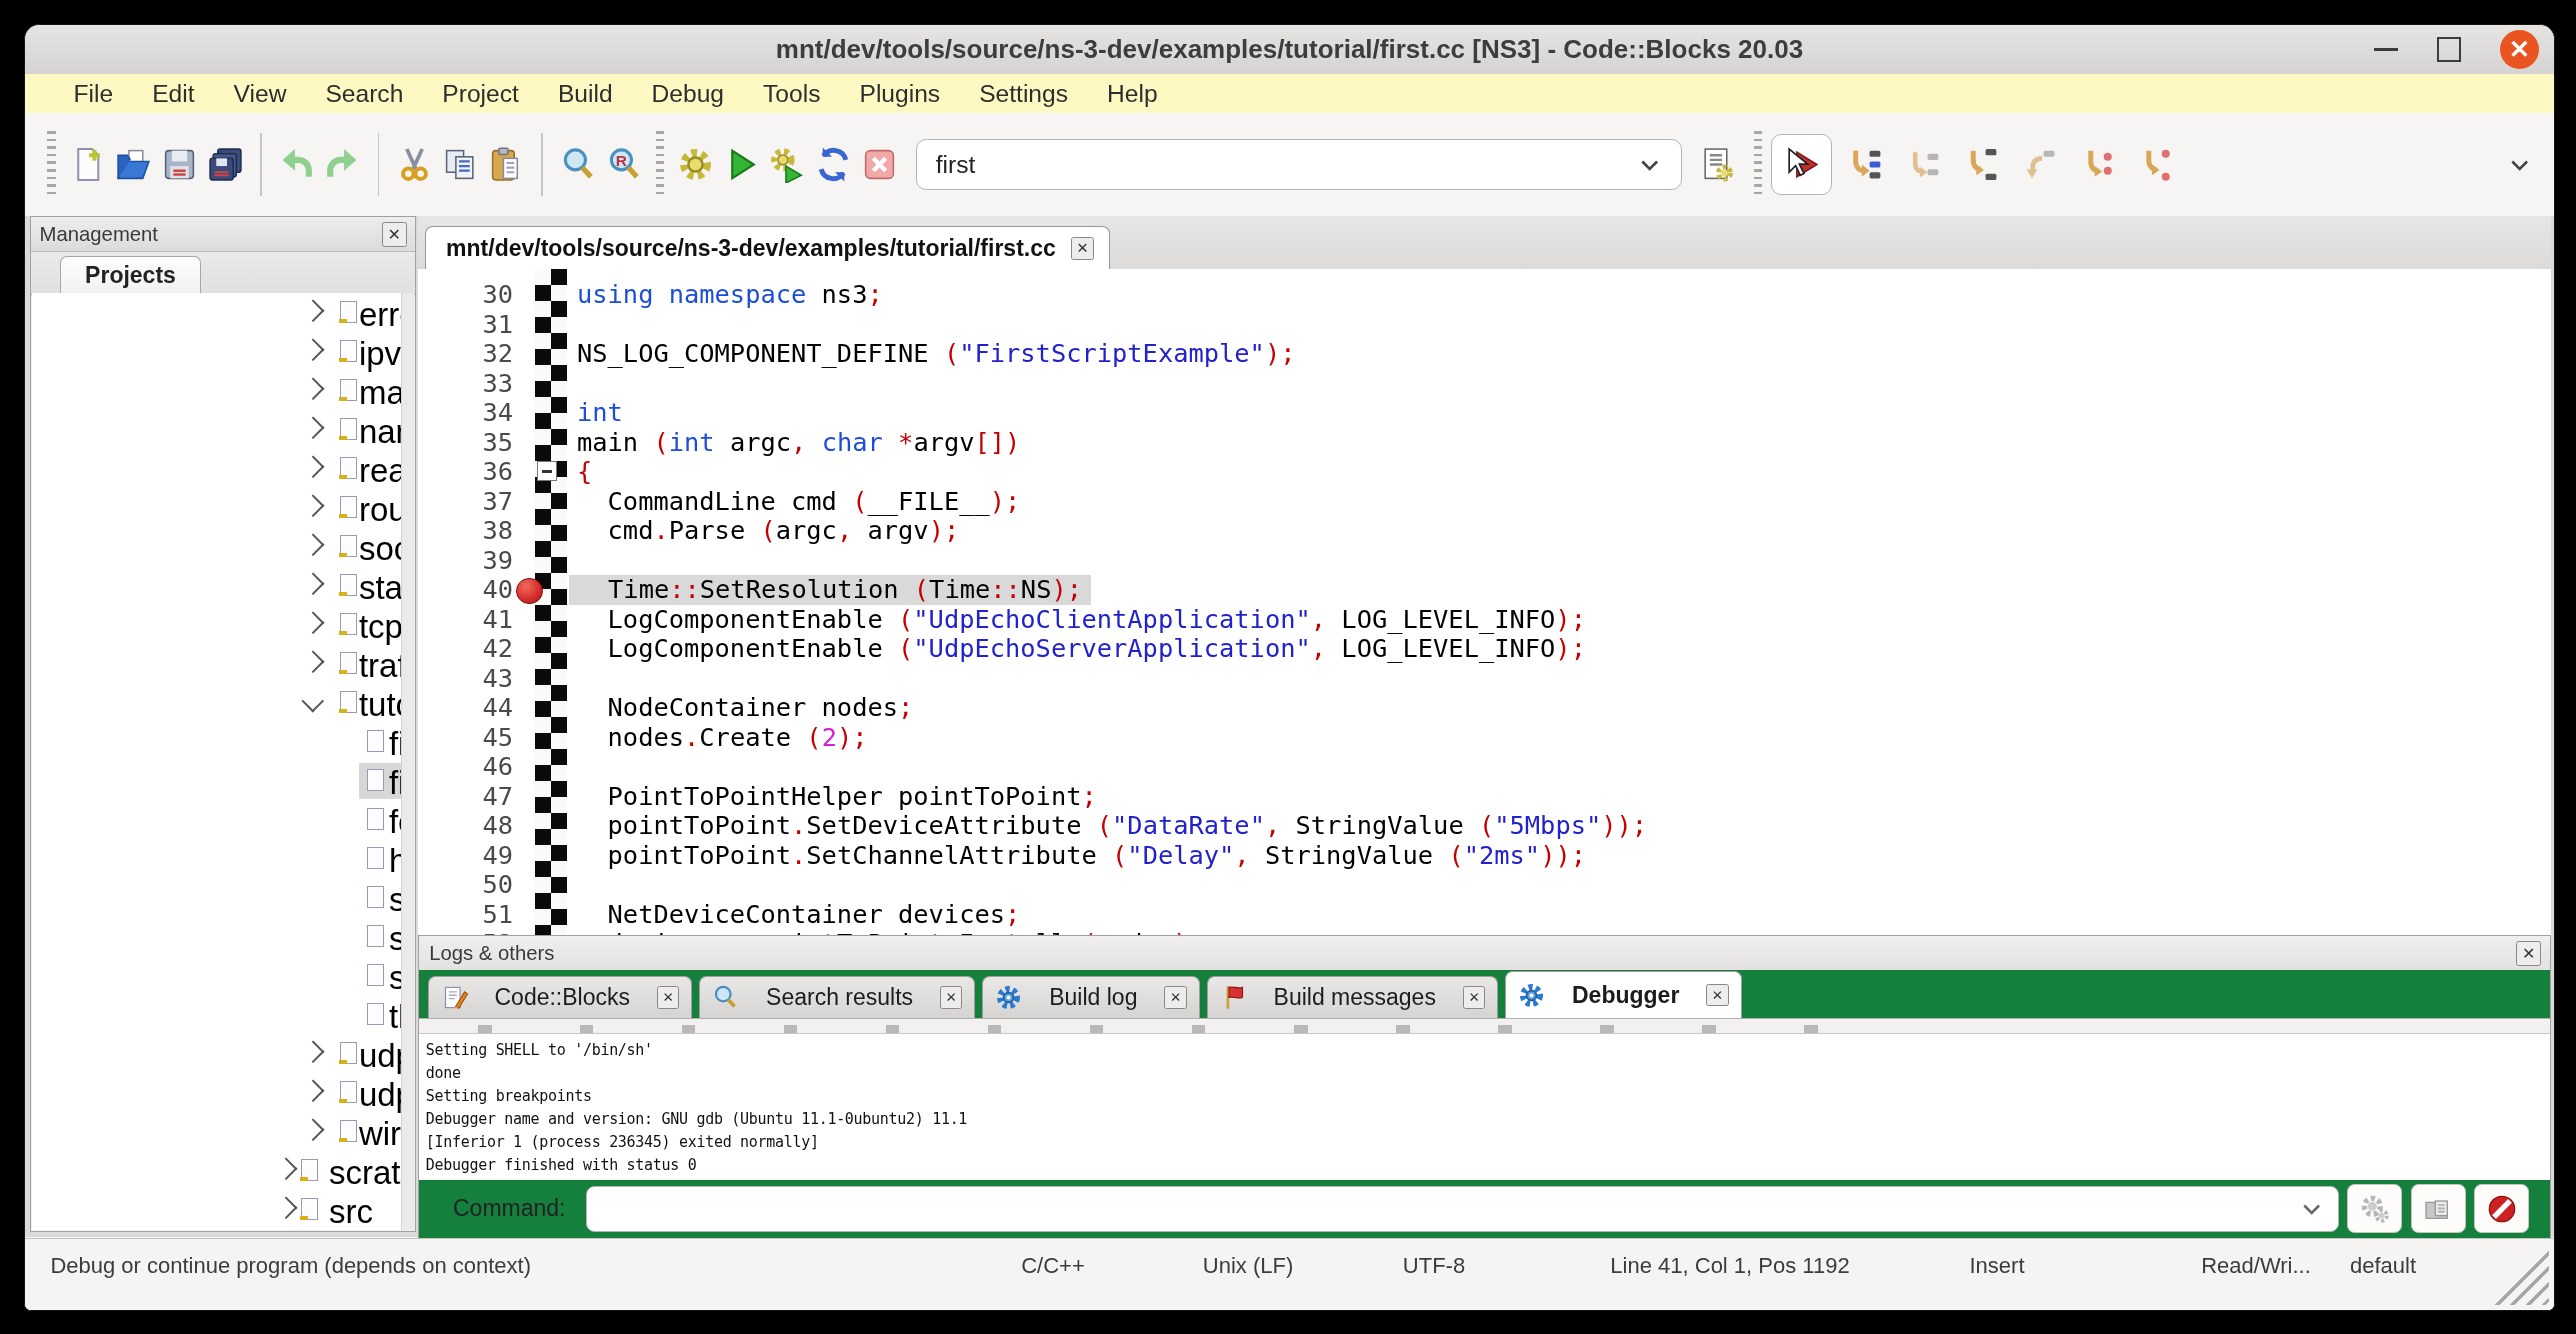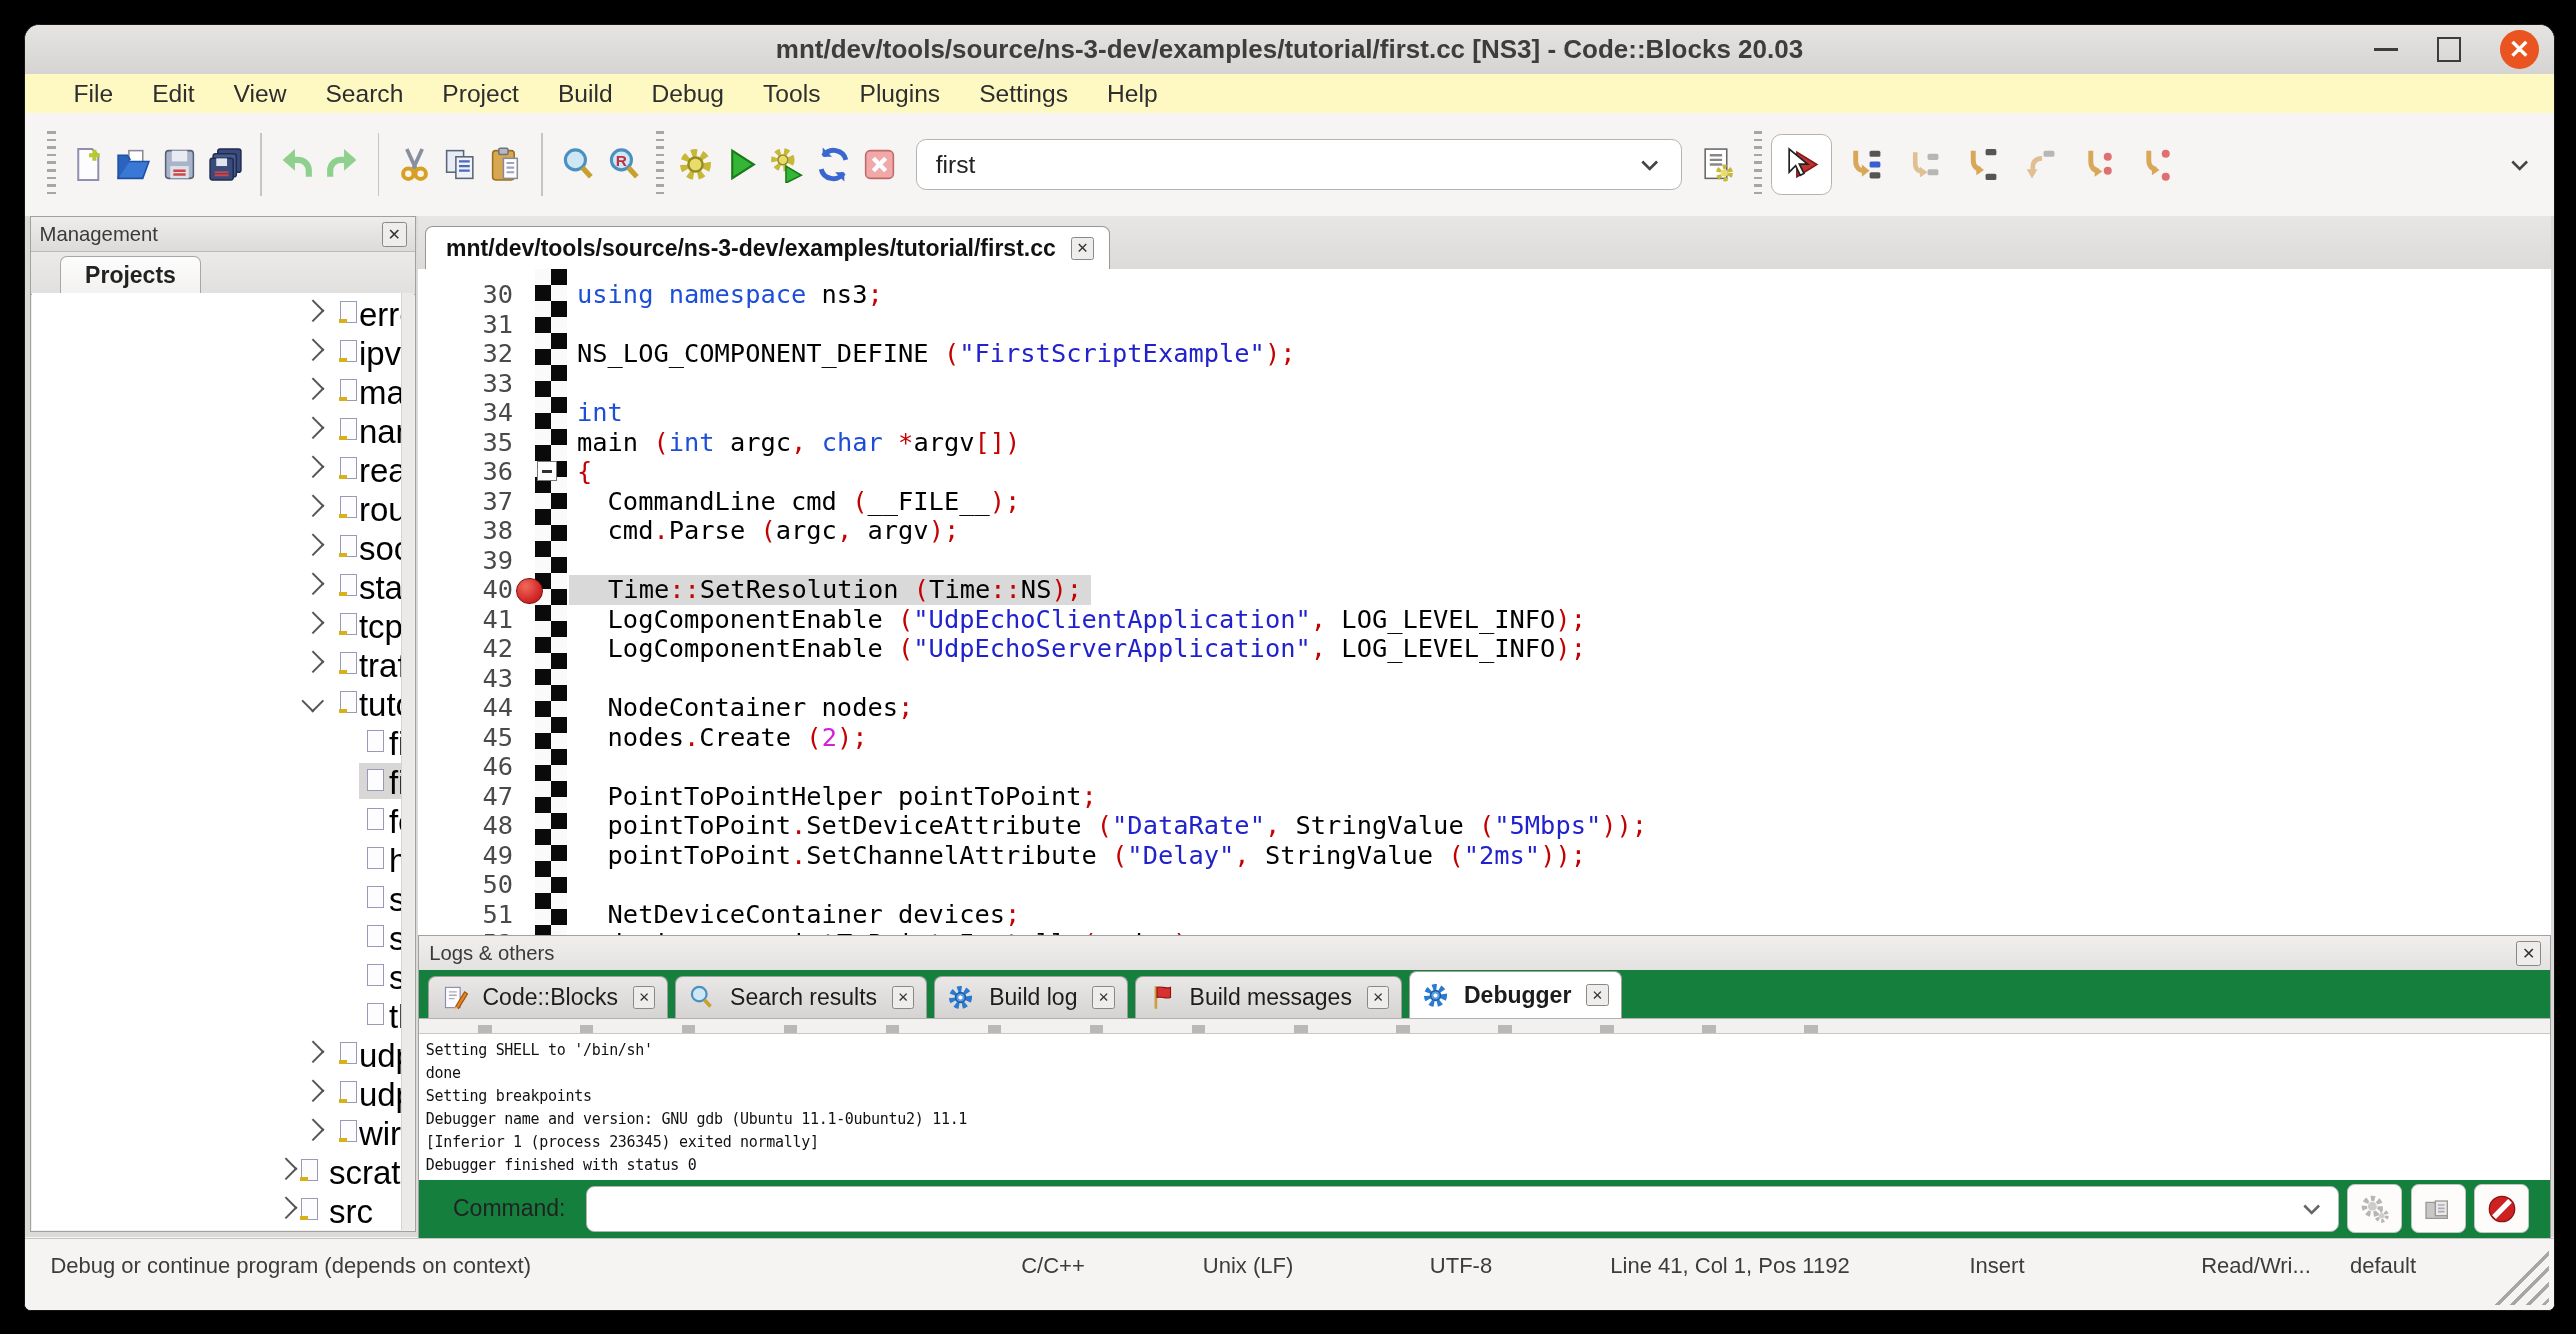--- a/index.html
+++ b/index.html
@@ -82,21 +82,21 @@
     box-sizing:border-box;display:flex;align-items:center;justify-content:center;}
   .foldbox::after{content:"";width:10.2px;height:2.5px;background:#333;}
   
   .logs{position:absolute;left:0;top:719px;right:0;height:326px;background:#15803d;border:0.8px solid #a3a19f;
     box-sizing:border-box;}
   .logs-cap{height:34px;display:flex;align-items:center;padding:0 8.5px 0 10.2px;
     background:linear-gradient(#f1efed,#e4e2e0);}
   .logs-cap .cap-t{font-size:20.3px;color:#3a3a3a;flex:1;}
   .log-tabs{height:48px;display:flex;align-items:flex-end;padding-left:8.5px;gap:6.8px;
     border-bottom:0.8px solid #b3b1af;}
-  .log-tab{height:41px;display:flex;align-items:center;gap:15px;padding:0 12px;
+  .log-tab{height:41px;display:flex;align-items:center;gap:27px;padding:0 12px;
     background:linear-gradient(#eae8e6,#d6d4d2);border:0.8px solid #a09e9c;border-bottom:none;
     border-radius:7.6px 7.6px 0 0;}
   .log-tab .t{font-size:23px;color:#1c1c1c;white-space:nowrap;}
   .log-tab.active{background:#fff;height:46px;}
   .log-tab.active .t{font-weight:bold;}
   .log-tab svg{width:27px;height:27px;}
   .log-strip{height:13.5px;background:#f3f1ef;overflow:hidden;}
   .log-strip .frag{height:7.6px;margin:6px 0 0 59px;width:1355px;opacity:.55;
     background:repeating-linear-gradient(90deg,#8a8a8a 0 13.5px,transparent 13.5px 102px);}
   .log-out{height:147px;background:#fff;border-top:0.8px solid #c9c7c5;padding:5.1px 0 0 6.8px;box-sizing:border-box;
@@ -110,21 +110,21 @@
   .cbtn{width:53px;height:47px;background:#fdfcfb;border:1.7px solid #c6c4c2;border-radius:7.6px;
     display:flex;align-items:center;justify-content:center;flex:0 0 auto;}
   .cbtn svg{width:32px;height:32px;}
   
   .statusbar{position:absolute;left:0;top:1213px;right:0;height:73px;background:#f5f4f2;
     border-top:0.8px solid #c6c4c2;}
   .statusbar span{position:absolute;top:13.5px;font-size:22px;color:#3c3c3c;white-space:nowrap;}
   .statusbar span:nth-child(1){left:25.4px;}
   .statusbar span:nth-child(2){left:1028px;transform:translateX(-50%);}
   .statusbar span:nth-child(3){left:1223px;transform:translateX(-50%);}
-  .statusbar span:nth-child(4){left:1409px;transform:translateX(-50%);margin-left:27px;}
+  .statusbar span:nth-child(4){left:1409px;transform:translateX(-50%);}
   .statusbar span:nth-child(5){left:1705px;transform:translateX(-50%);}
   .statusbar span:nth-child(6){left:1972px;transform:translateX(-50%);}
   .statusbar span:nth-child(7){left:2231px;transform:translateX(-50%);}
   .statusbar span:nth-child(8){left:2358px;transform:translateX(-50%);}
   .resize-grip{position:absolute;right:5.1px;bottom:5.1px;width:56px;height:56px;
     background:repeating-linear-gradient(135deg,transparent 0 7.6px,#a8a6a4 7.6px 11px);
     clip-path:polygon(100% 0,100% 100%,0 100%);}
 </style>
 </head>
 <body>

